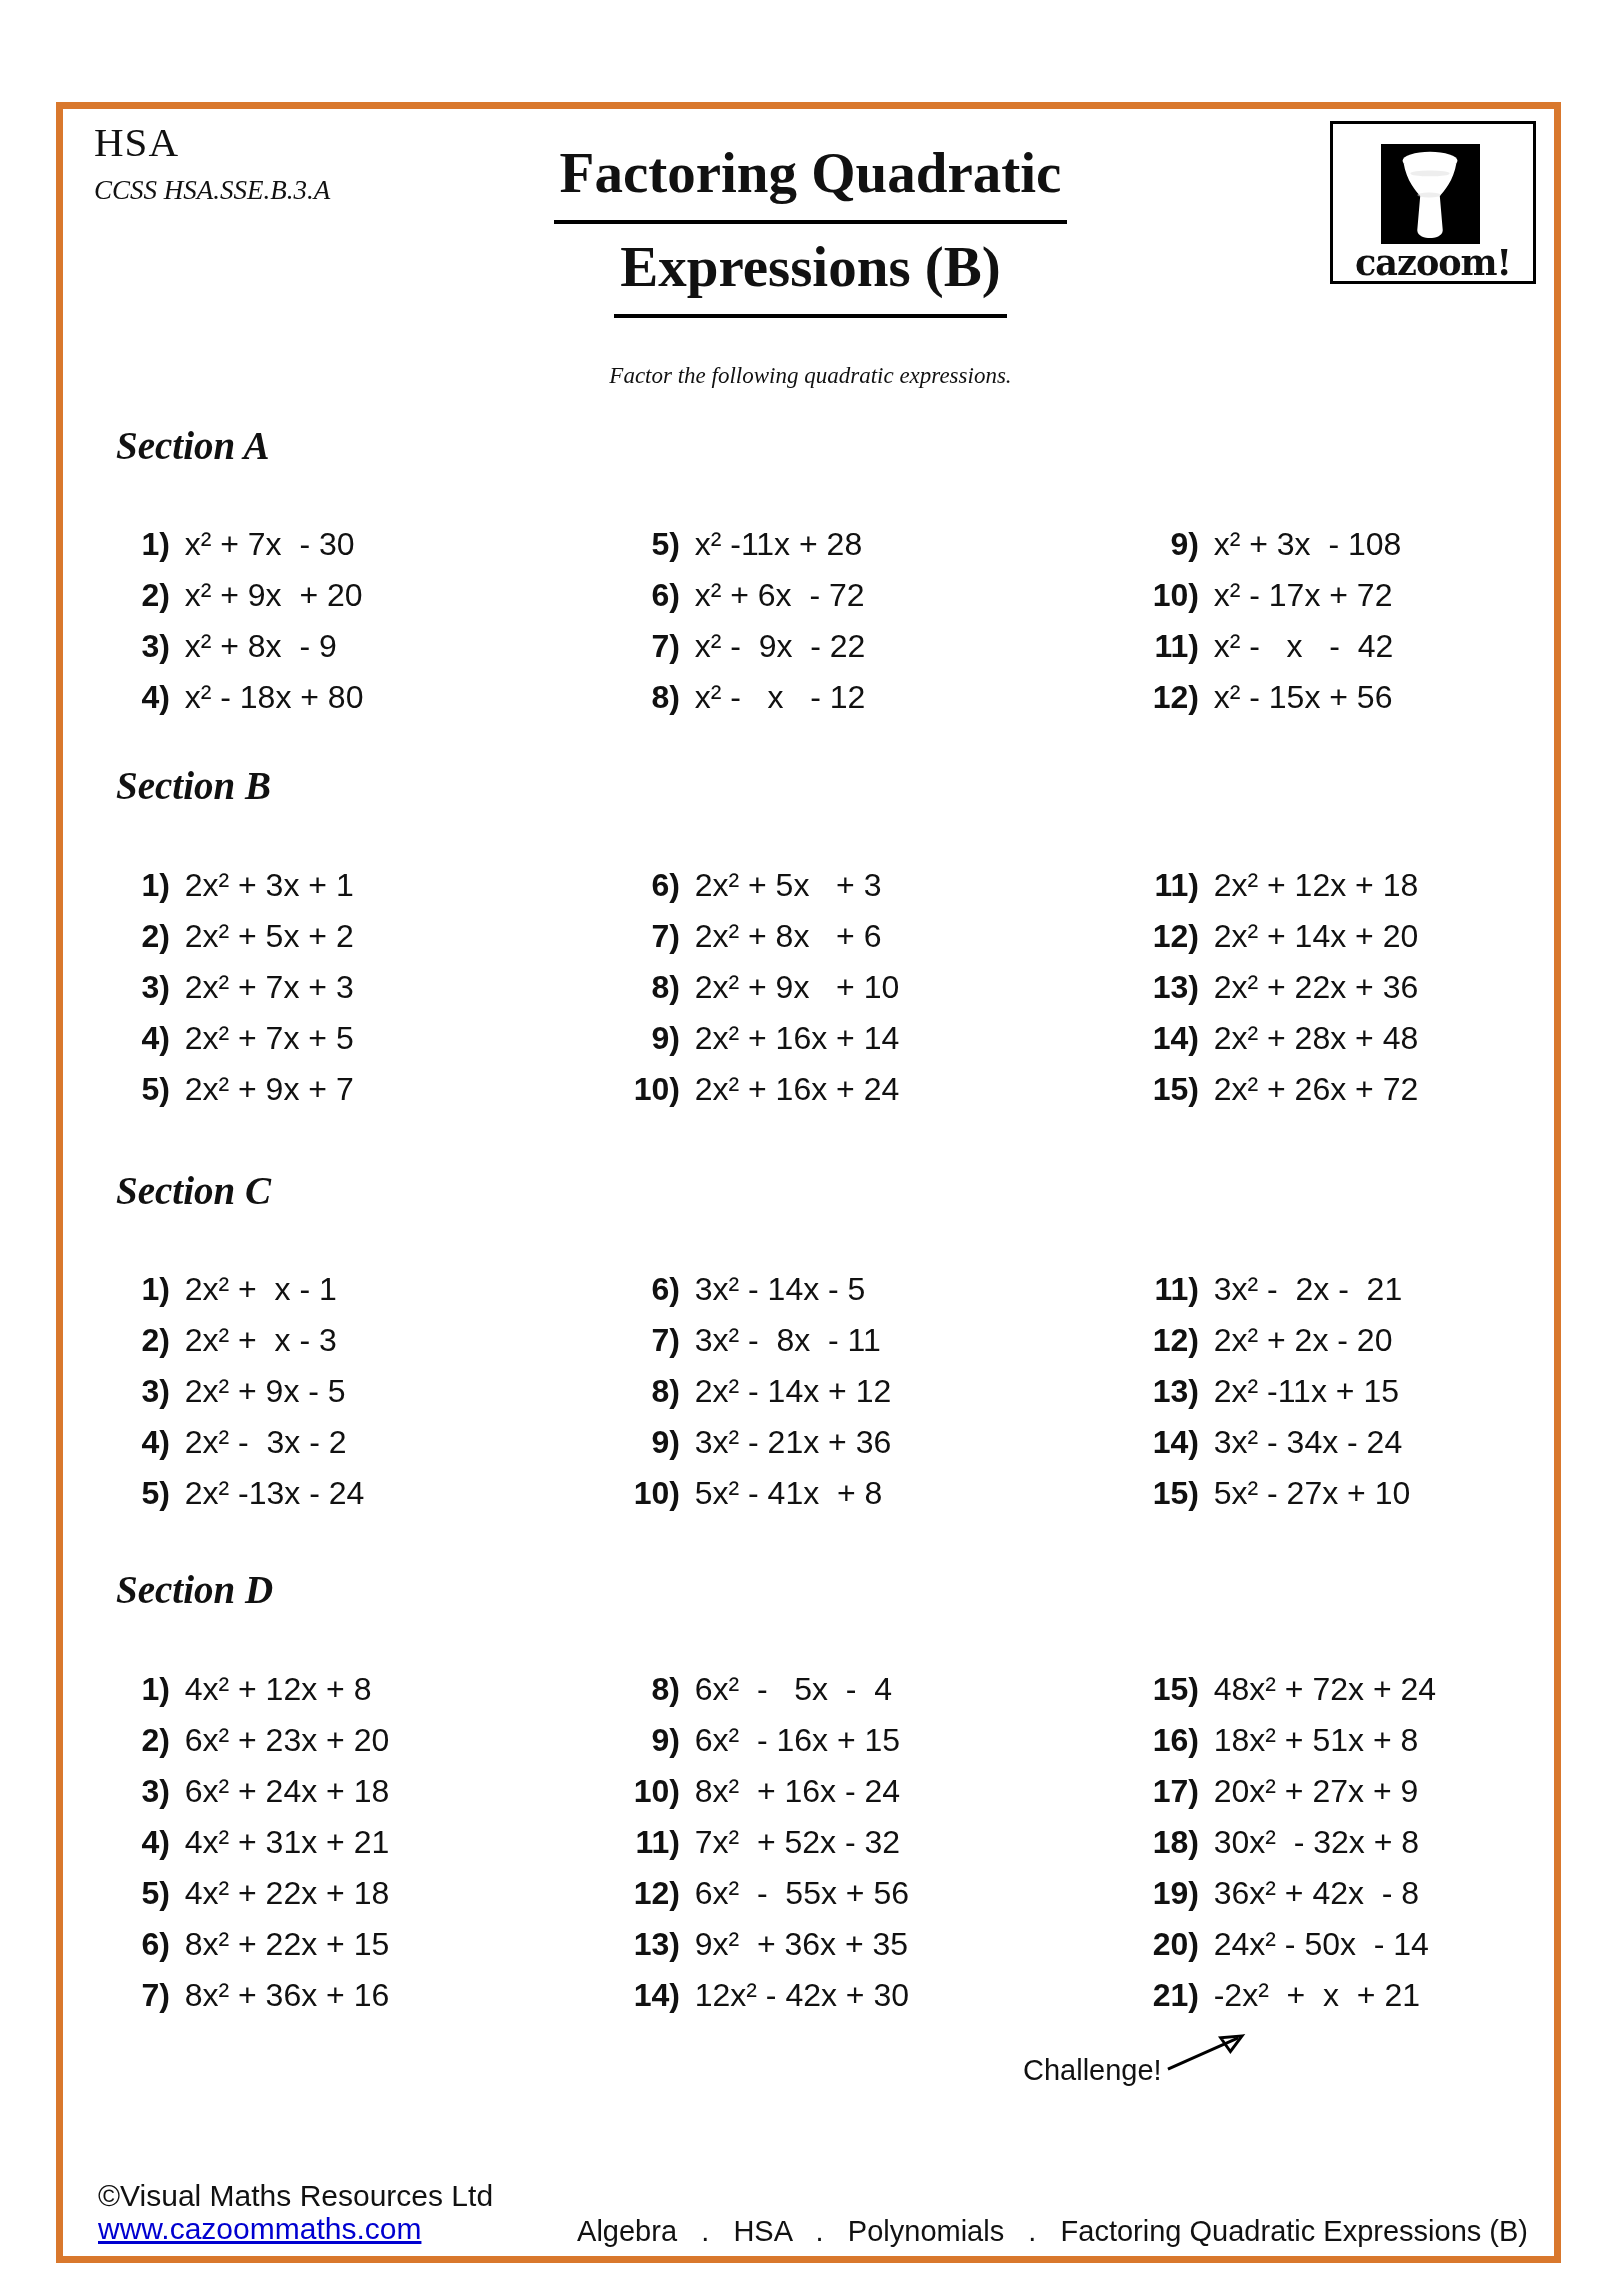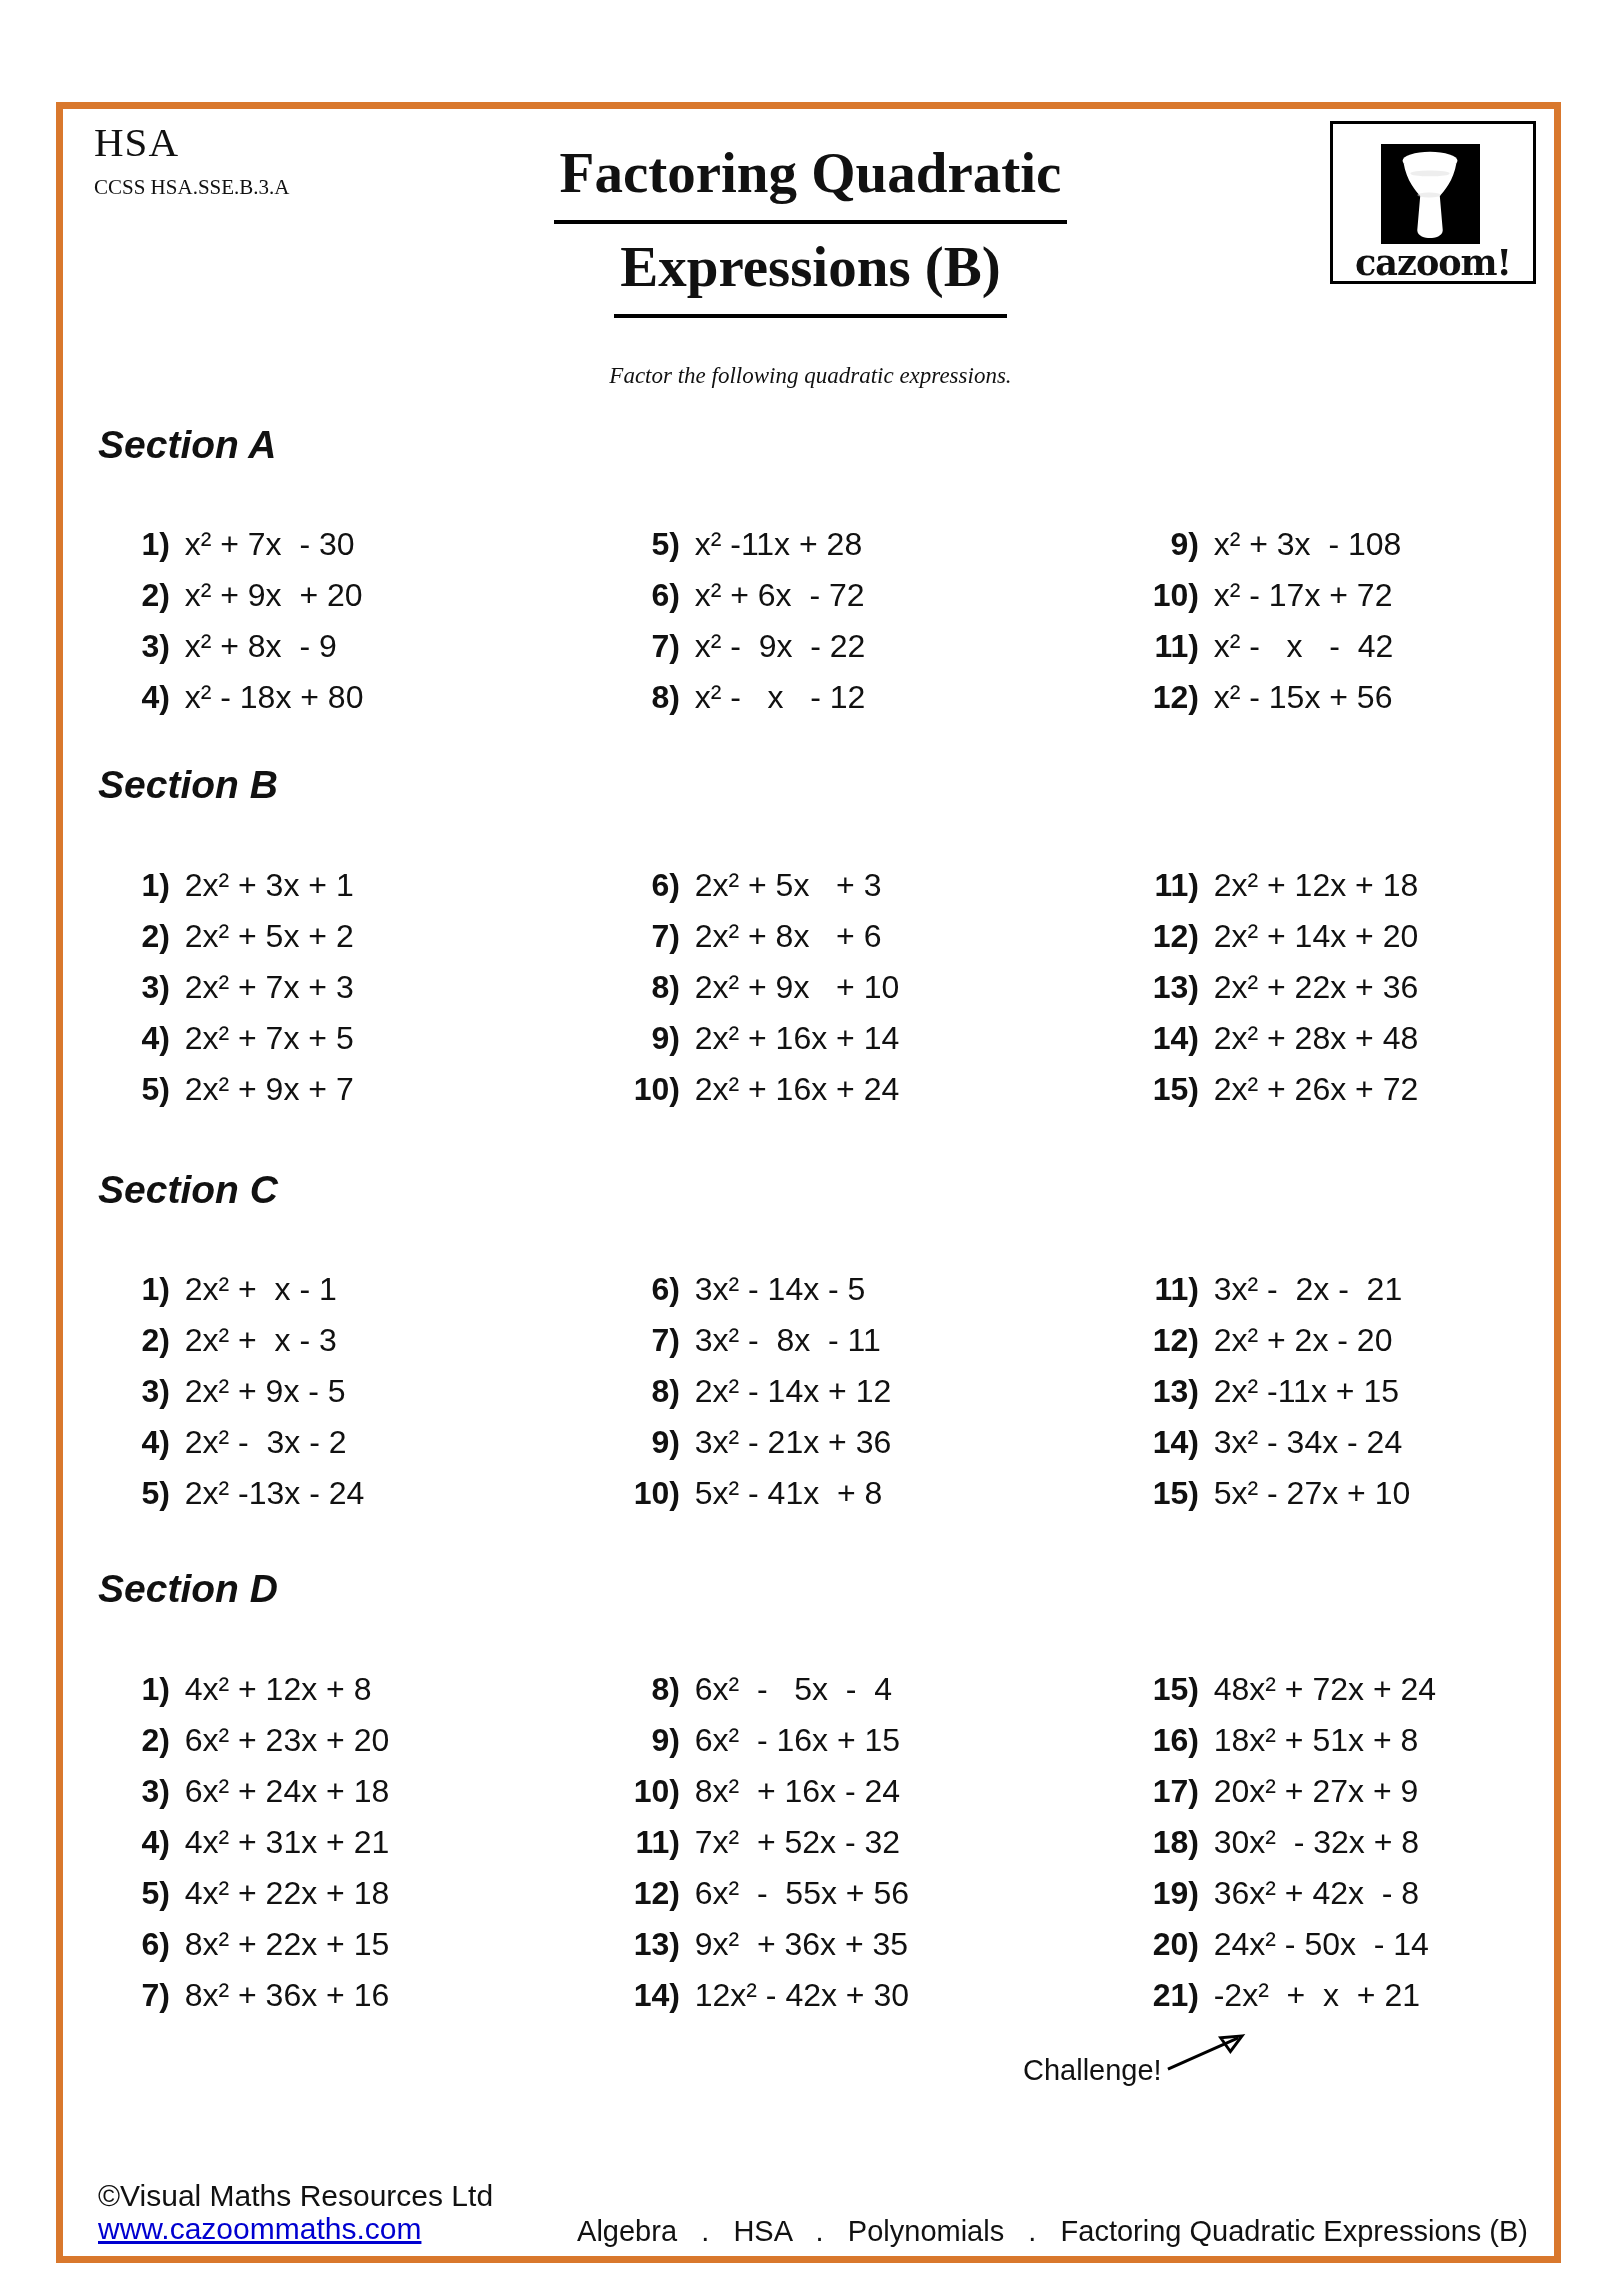--- a/index.html
+++ b/index.html
@@ -4,35 +4,35 @@
 <style>
   html,body{margin:0;padding:0;background:#fff;}
   #page{position:relative;width:1621px;height:2293px;background:#fff;overflow:hidden;
         font-family:"Liberation Sans",sans-serif;color:#111;margin-top:40px;}
   #frame{position:absolute;left:56px;top:62px;width:1505px;height:2161px;
          border:7.8px solid #D9782D;box-sizing:border-box;}
   
   #hsa{position:absolute;left:94px;top:78px;font-family:"Liberation Serif",serif;
        font-size:41px;letter-spacing:1px;}
   #ccss{position:absolute;left:94px;top:135px;font-family:"Liberation Serif",serif;
-        font-size:21px;}
+        font-style:italic;font-size:27px;}
   #title{position:absolute;left:0;top:90px;width:1621px;text-align:center;line-height:86px;
          font-family:"Liberation Serif",serif;font-weight:bold;font-size:57px;}
   #title .tline{display:inline-block;border-bottom:4.9px solid #000;padding:0 5.9px 3.9px 5.9px;}
   
   #logo{position:absolute;left:1330px;top:81px;width:206px;height:163px;
         border:3.9px solid #000;box-sizing:border-box;background:#fff;}
   #logo .drum-bg{position:absolute;left:48px;top:19.6px;width:99px;height:100px;background:#000;}
   #logo .drum-bg svg{position:absolute;left:0;top:0;}
   #logo .brand{position:absolute;left:0;top:118px;width:100%;text-align:center;
         font-family:"DejaVu Serif",serif;font-weight:bold;font-size:35px;letter-spacing:-1px;}
   
   #instruction{position:absolute;left:0;top:323px;width:1621px;text-align:center;
         font-family:"Liberation Serif",serif;font-style:italic;font-size:23px;}
-  .sec-h{position:absolute;left:98px;margin:0;font-family:Liberation Sans, sans-serif;
+  .sec-h{position:absolute;left:116px;margin:0;font-family:Liberation Serif, serif;
         font-style:italic;font-weight:bold;font-size:39px;}
   .cols{position:absolute;left:0;width:1621px;}
   .col{position:absolute;top:0;width:495px;}
   .c0{left:88px;} .c1{left:598px;} .c2{left:1117px;}
   .prob{display:flex;align-items:center;height:51px;font-size:32px;}
   .pn{width:82px;text-align:right;font-weight:bold;white-space:pre;}
   .pe{margin-left:14.7px;white-space:pre;}
   
   #challenge{position:absolute;left:1023px;top:2014px;font-size:29px;}
   #challenge-arrow{position:absolute;left:1166px;top:1986px;}

